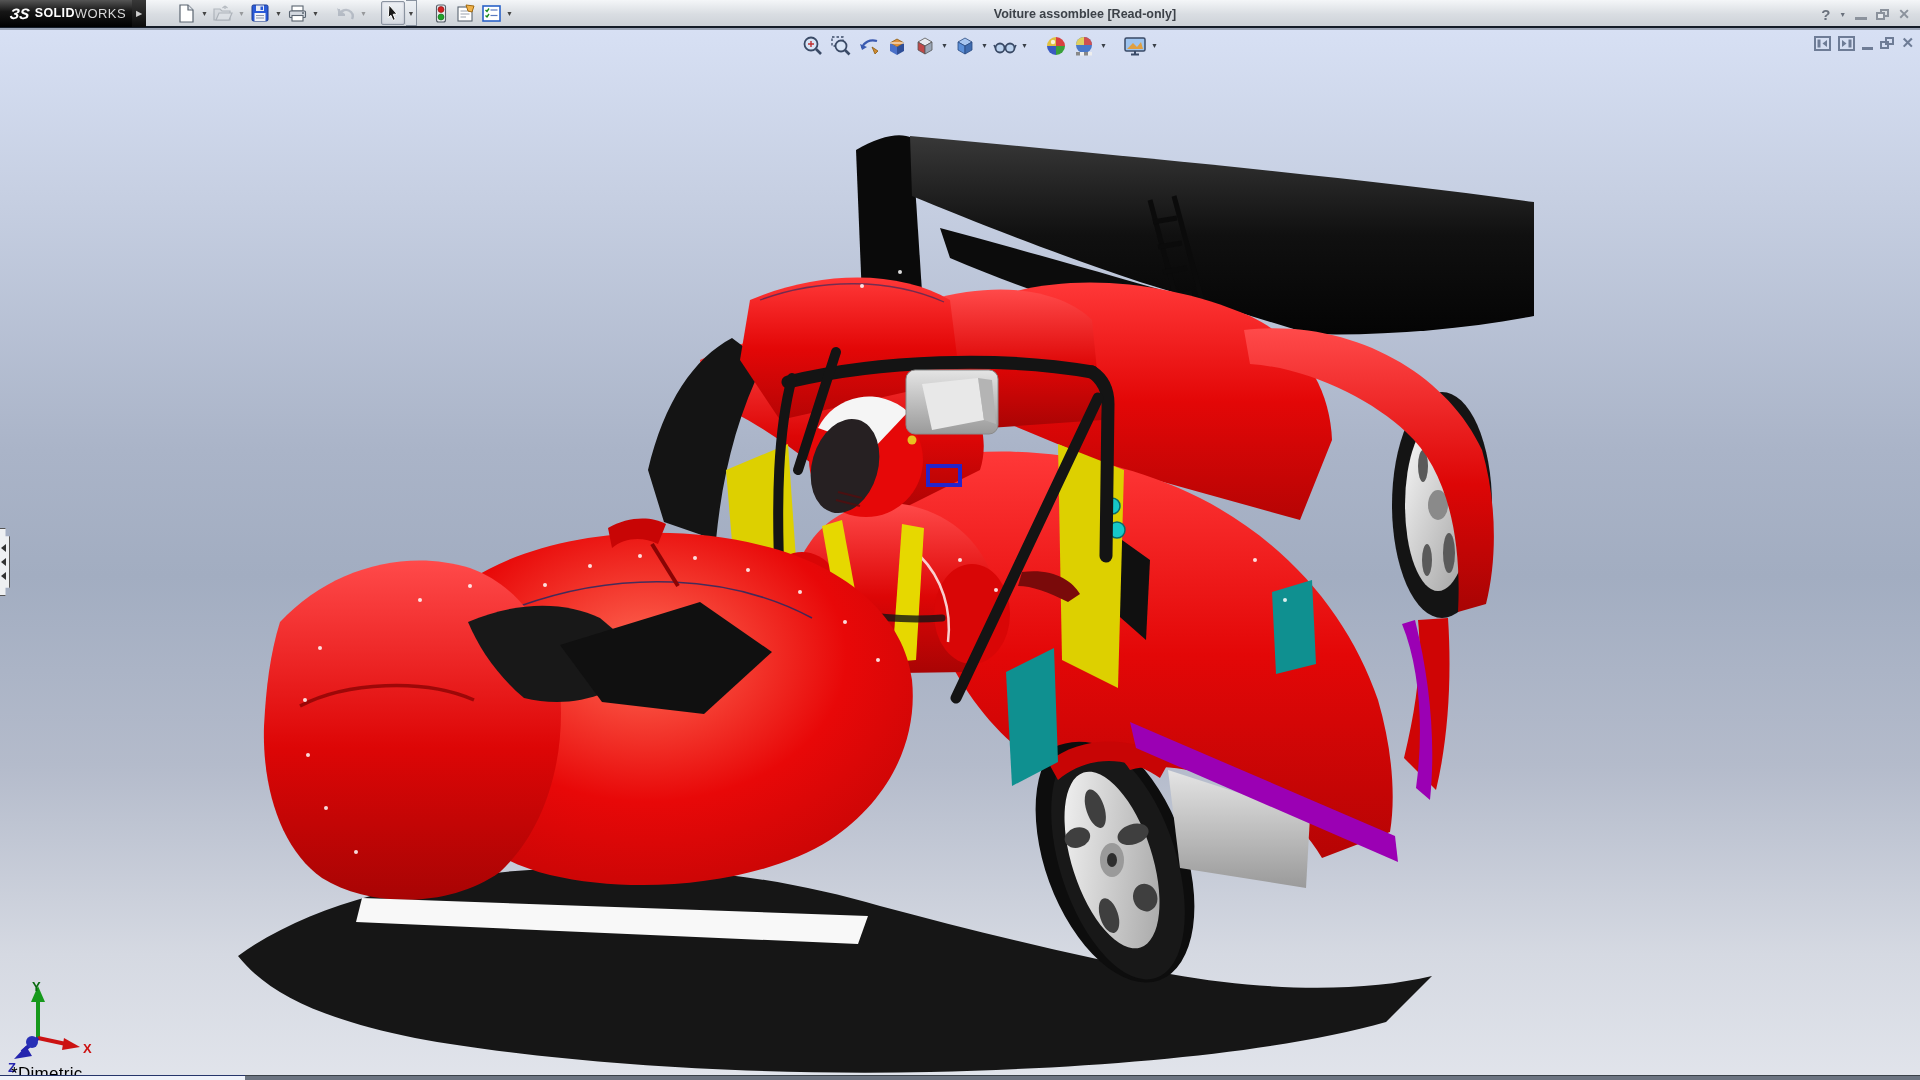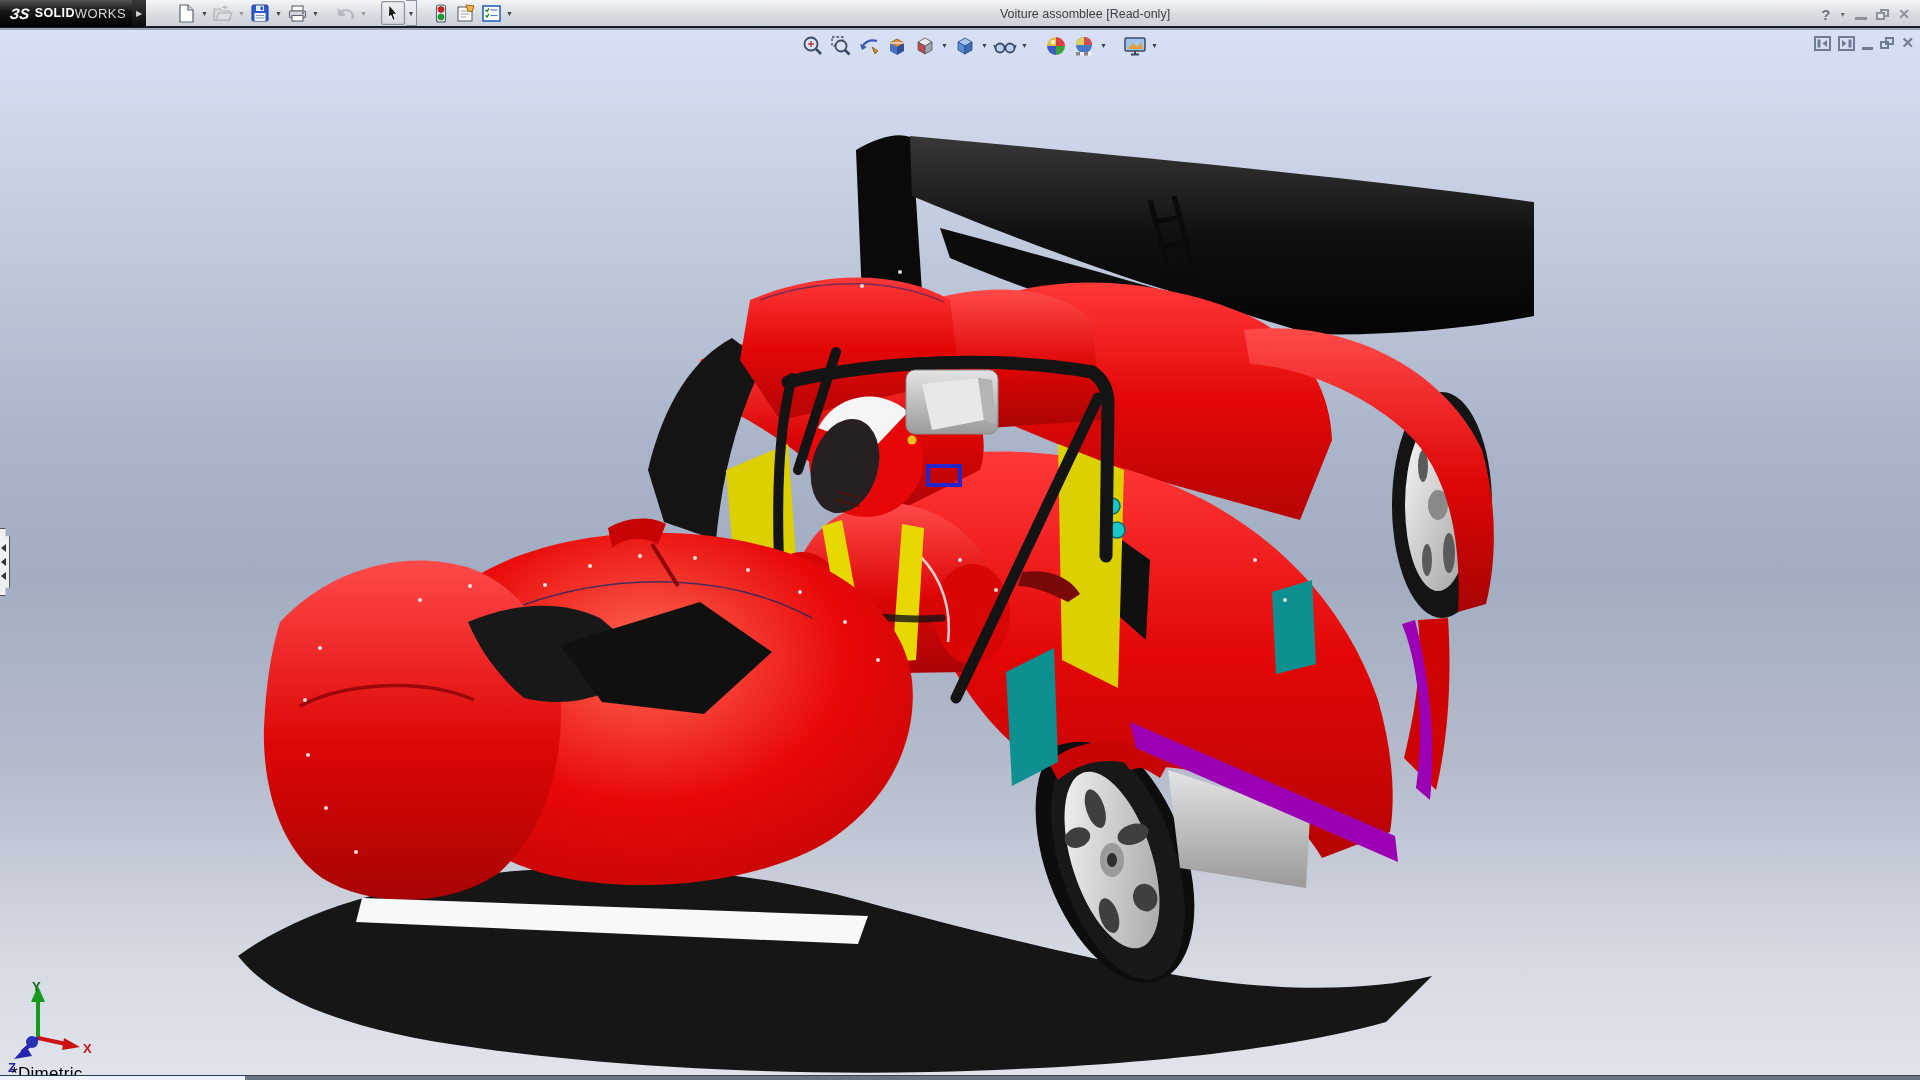--- a/index.html
+++ b/index.html
@@ -20,21 +20,21 @@
   .tb-icons{display:flex;align-items:center;margin-left:28px;gap:1px;}
   .tb-btn{width:24px;height:24px;display:flex;align-items:center;justify-content:center;
     border:1px solid transparent;border-radius:2px;cursor:default;}
   .tb-btn.pressed{background:linear-gradient(#eef1f5,#d6dbe2);border:1px solid #8a93a0;box-shadow:inset 0 0 2px #aab;}
   .tb-caret{width:11px;height:24px;display:flex;align-items:center;justify-content:center;
     font-size:7px;color:#444;}
   .tb-caret.boxed{border:1px solid #8a93a0;border-left:none;height:26px;background:linear-gradient(#eef1f5,#d6dbe2);}
   .tb-gap{width:10px;}
   .disabled{opacity:.45;}
   .win-title{position:absolute;left:250px;right:0;top:0;height:16px;line-height:28px;
-    text-align:center;font-size:12.5px;color:#3c4148;pointer-events:none;}
+    text-align:center;font-size:12.5px;color:#3c4148;pointer-events:none;font-weight:bold;}
   .win-ctrls{position:absolute;right:10px;top:0;height:28px;display:flex;align-items:center;gap:9px;z-index:21;}
   .help-q{font-size:15px;font-weight:bold;color:#6a717c;}
   .wc-caret{font-size:7px;color:#6a717c;}
   .wc-min{width:12px;height:3px;background:#8b929c;margin-top:8px;}
   .wc-restore{position:relative;width:13px;height:11px;}
   .wc-restore i{position:absolute;width:9px;height:8px;border:2px solid #8b929c;background:transparent;display:block;}
   .wc-restore i:first-child{right:0;top:0;}
   .wc-restore i:last-child{left:0;bottom:0;background:#e6e9ed;}
   .wc-close{font-size:14px;font-weight:bold;color:#8b929c;}
 

